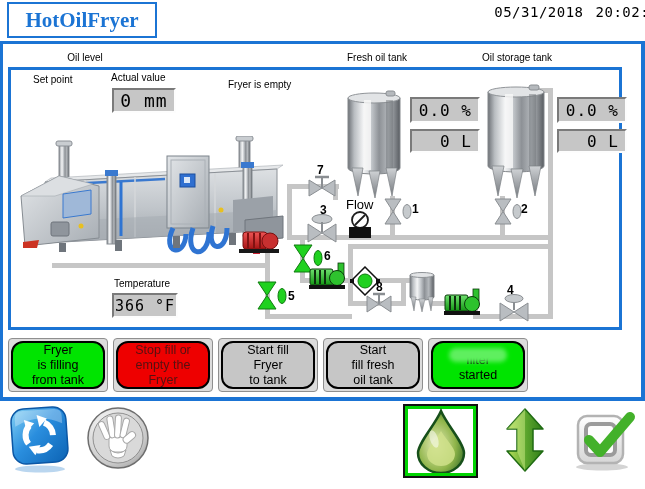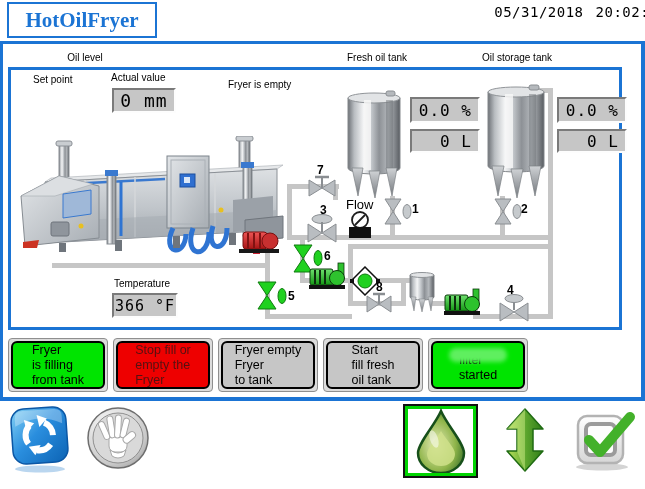--- a/index.html
+++ b/index.html
@@ -11,22 +11,22 @@
   .num{position:absolute;font-size:12px;font-weight:600;white-space:nowrap;z-index:5;}
   .disp{position:absolute;background:#c6c6c6;border:2px solid;border-color:#7a7a7a #fdfdfd #fdfdfd #7a7a7a;
         font-family:"DejaVu Sans Mono",monospace;display:flex;align-items:center;box-sizing:border-box;
         z-index:4;letter-spacing:1px;}
   .disp.center{justify-content:center;}
   .disp.right{justify-content:flex-end;padding-right:6px;}
   .pipe{position:absolute;background:#c6c6c6;z-index:1;}
   .comp{position:absolute;z-index:3;}
   .btn-outer{position:absolute;top:338px;width:100px;height:54px;background:#dcdcdc;border:1px solid #8f8f8f;
              border-radius:4px;padding:2px;box-sizing:border-box;z-index:4;}
-  .btn-inner{position:relative;width:100%;height:100%;border:2px solid #000;border-radius:6px;box-sizing:border-box;
-             display:flex;align-items:center;justify-content:center;
+  .btn-inner{position:relative;width:100%;height:100%;border:2px solid #000;border-radius:12px;box-sizing:border-box;
+             display:flex;align-items:center;justify-content:center;text-align:center;
              font-size:12.5px;line-height:15px;white-space:pre-line;overflow:hidden;}
   .btn-green{background:#00e400;color:#000;}
   .btn-red{background:#ee0000;color:#551111;}
   .btn-gray{background:#c6c6c6;color:#000;}
   .smudge{position:absolute;top:5px;left:18%;width:64%;height:14px;background:#5fef5f;
           border-radius:8px;filter:blur(2px);}
   #title-box{position:absolute;left:7px;top:2px;width:150px;height:36px;border:2px solid #1b74d4;
              display:flex;align-items:center;justify-content:center;box-sizing:border-box;}
   #title-box span{font-family:"Liberation Serif",serif;font-weight:bold;font-size:21px;color:#1b74d4;}
   #datetime{position:absolute;top:4px;right:22px;font-family:"DejaVu Sans Mono",monospace;font-size:14px;
@@ -334,21 +334,21 @@
     <div class="btn-inner btn-green">Fryer
 is filling
 from tank</div>
   </div>
   <div class="btn-outer" style="left:113px;">
     <div class="btn-inner btn-red">Stop fill or
 empty the
 Fryer</div>
   </div>
   <div class="btn-outer" style="left:218px;">
-    <div class="btn-inner btn-gray">Fryer empty
+    <div class="btn-inner btn-gray">Start fill
 Fryer
 to tank</div>
   </div>
   <div class="btn-outer" style="left:323px;">
     <div class="btn-inner btn-gray">Start
 fill fresh
 oil tank</div>
   </div>
   <div class="btn-outer" style="left:428px;">
     <div class="btn-inner btn-green" style="align-items:flex-end;padding-bottom:4px;">

